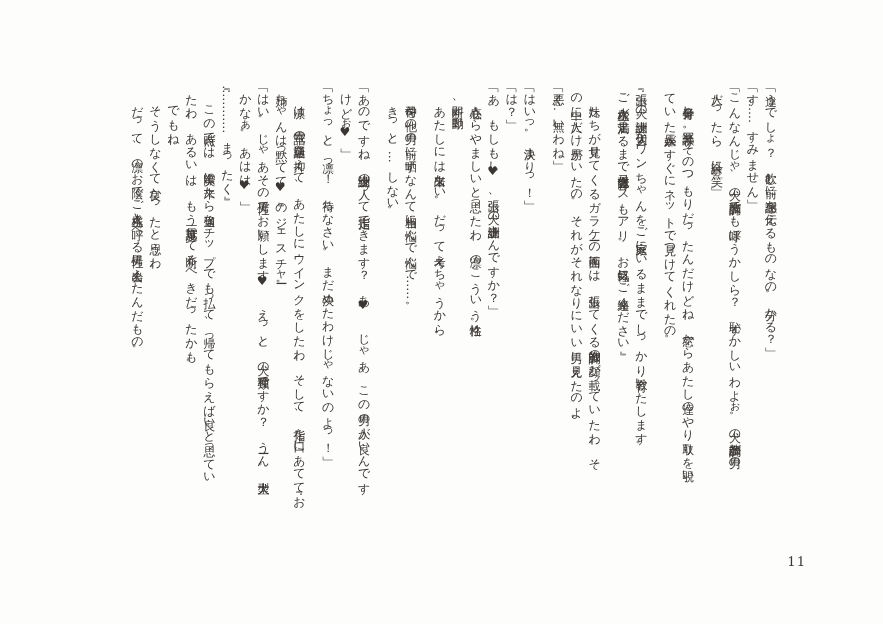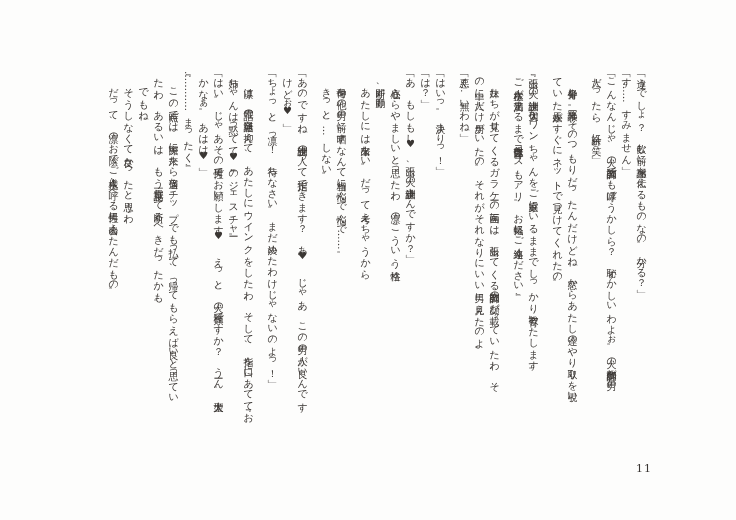--- a/index.html
+++ b/index.html
@@ -36,21 +36,21 @@
   .line {
     line-height: 15px;
     white-space: nowrap;
     height: 400px; 
   }
   .line.indent {
     text-indent: 10px;
   }
   .page-number {
     position: absolute;
-    left: 636px;
+    left: 656px;
     top: 462px;
     font-size: 11px;
     letter-spacing: 1px;
     color: #3a3633;
   }
 </style>
 </head>
 <body>
 
 <div class="page">

